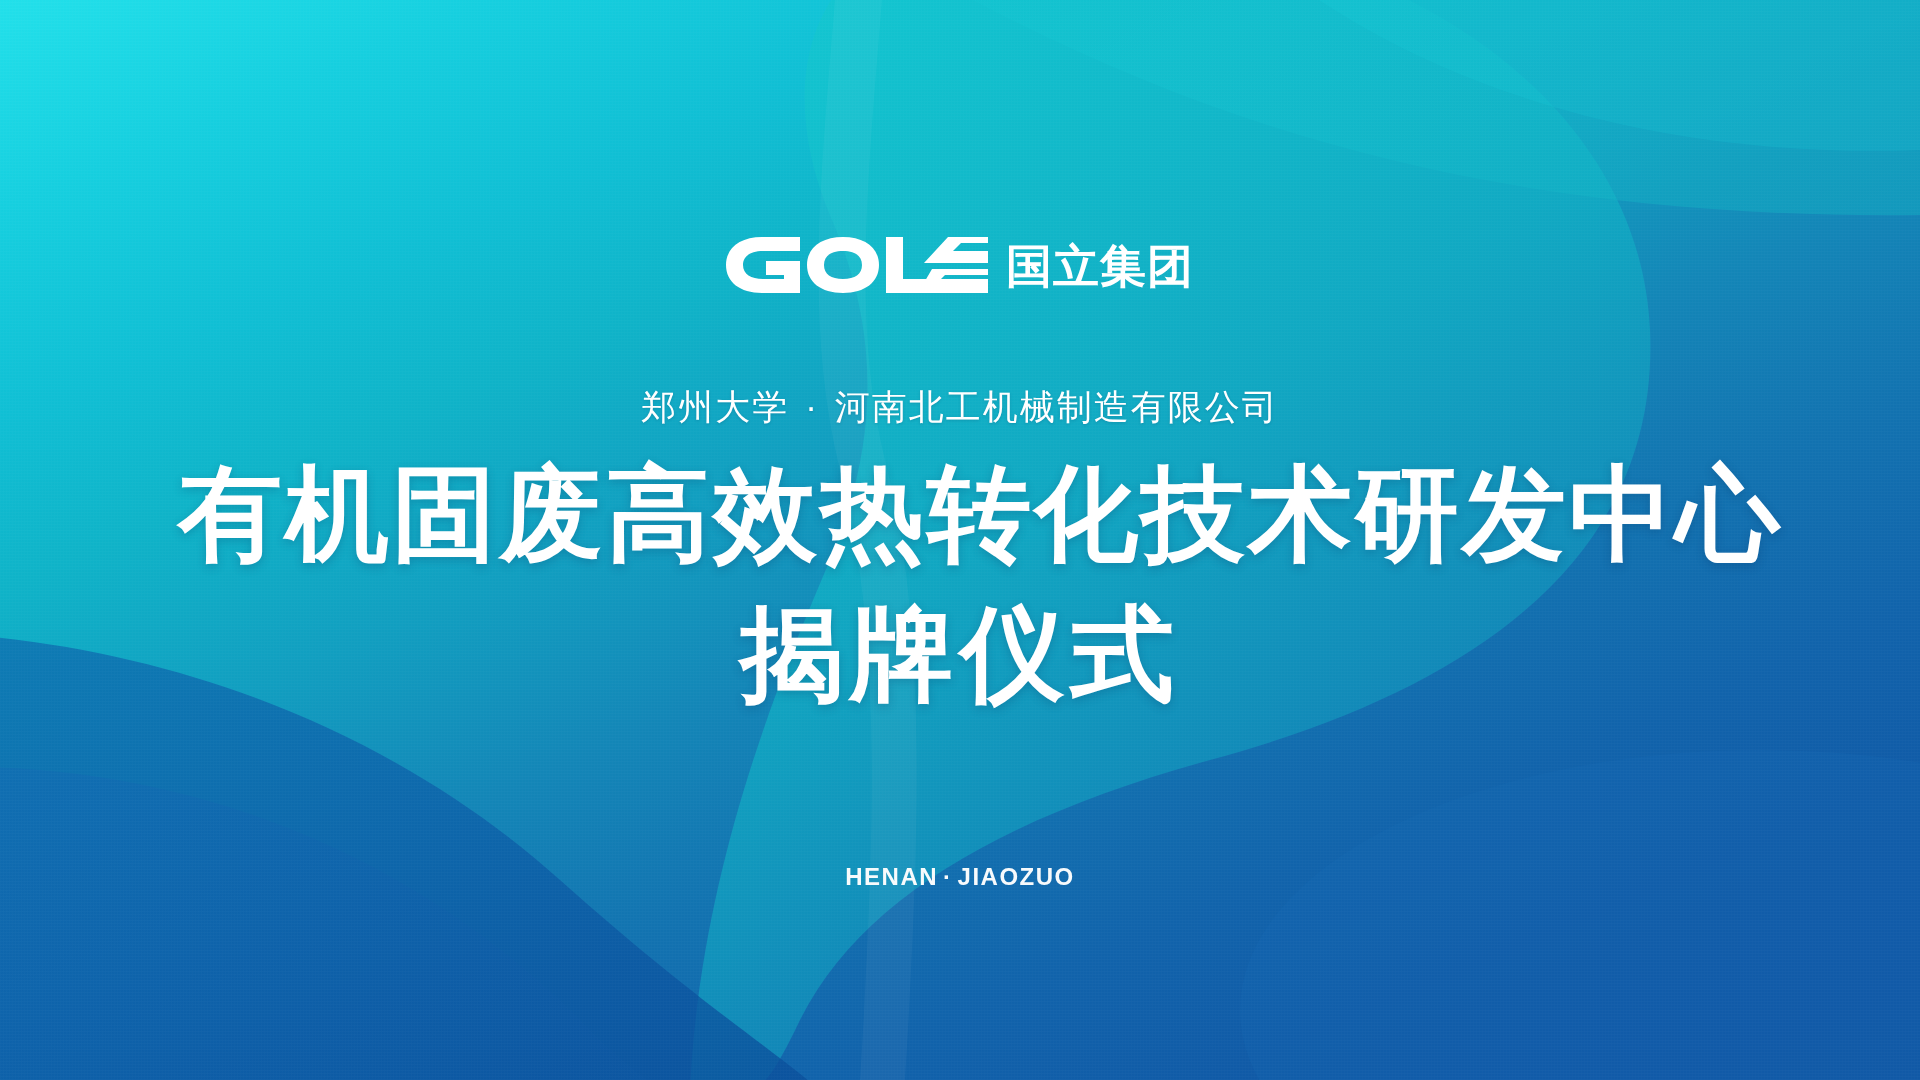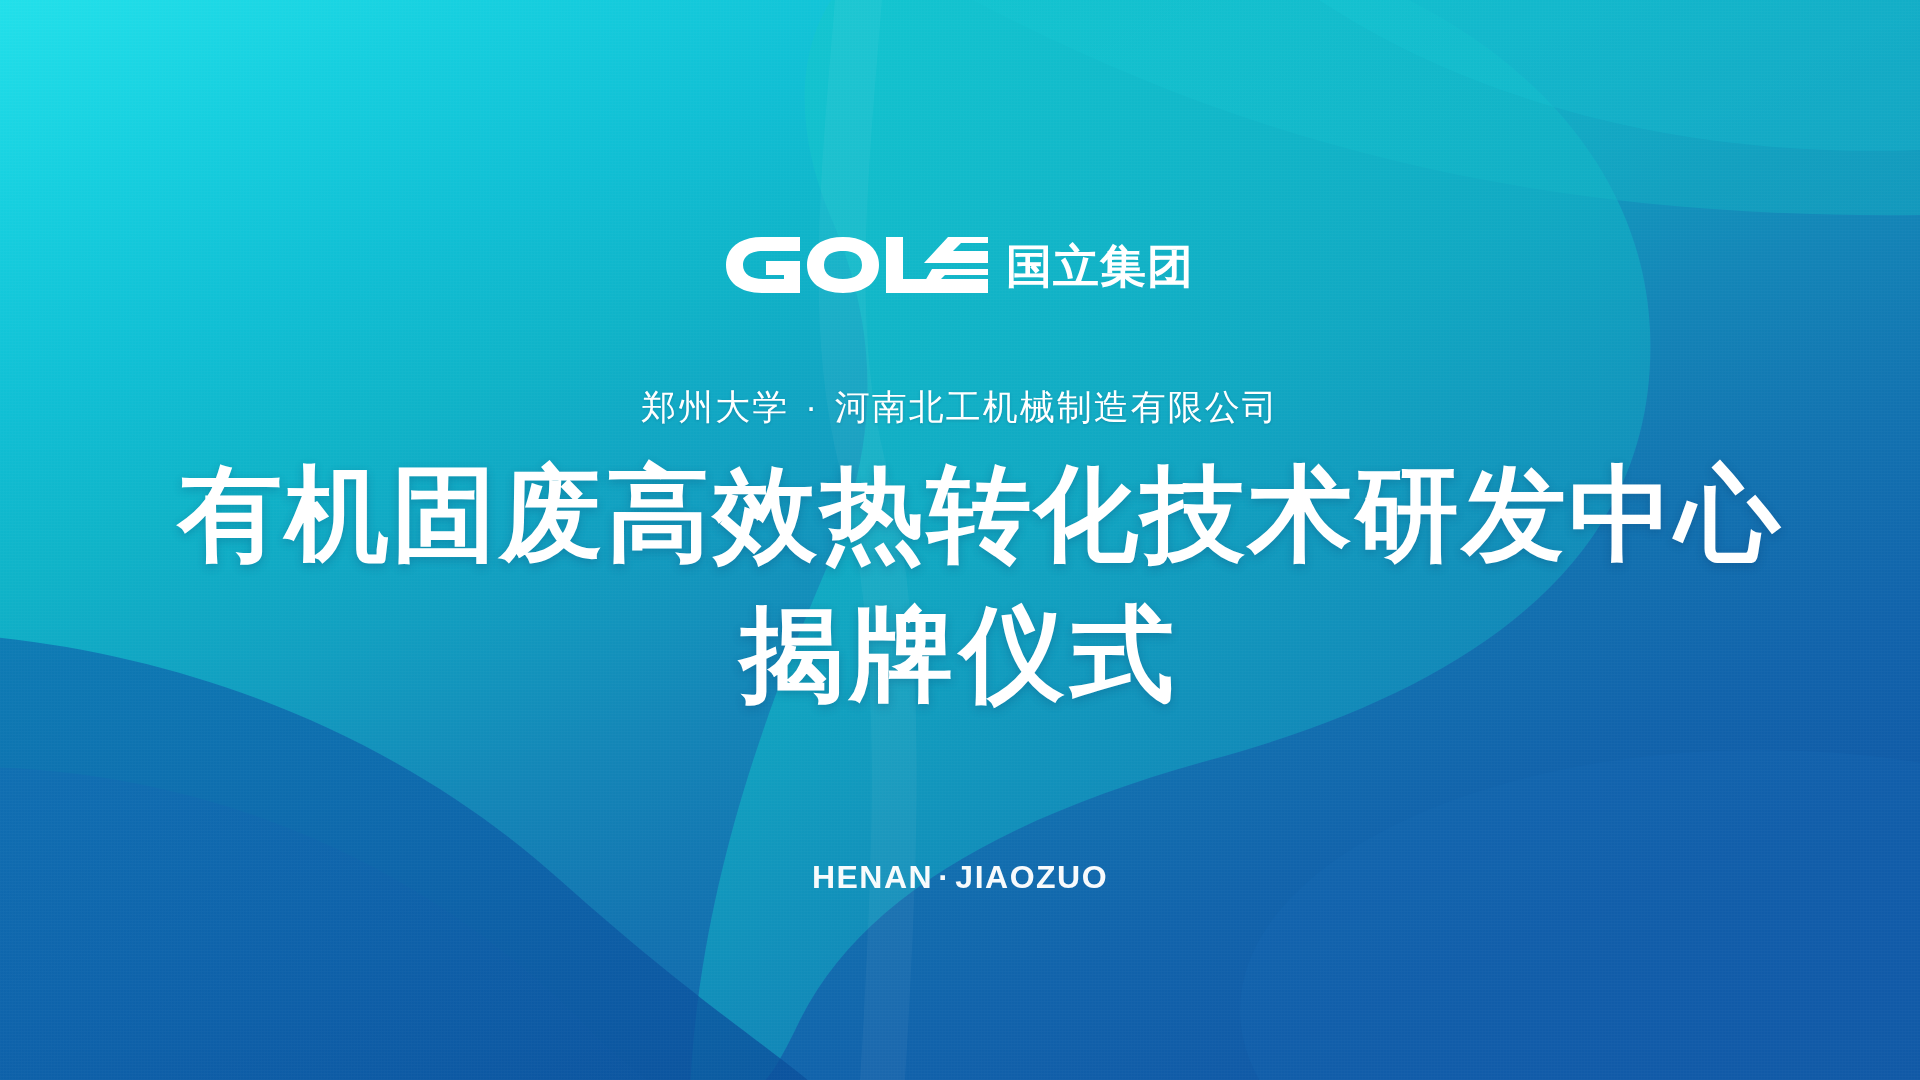--- a/index.html
+++ b/index.html
@@ -139,21 +139,21 @@
     margin-top: 22px;
   }
 
   
   #footer-text {
     position: absolute;
     top: 862px;
     left: 0;
     right: 0;
     color: #ffffff;
-    font-size: 32px;
+    font-size: 24px;
     line-height: 30px;
     font-weight: 600;
     letter-spacing: 1.5px;
     white-space: nowrap;
     opacity: .97;
   }
   #footer-text .sep { padding: 0 5px; }
 </style>
 </head>
 <body>

